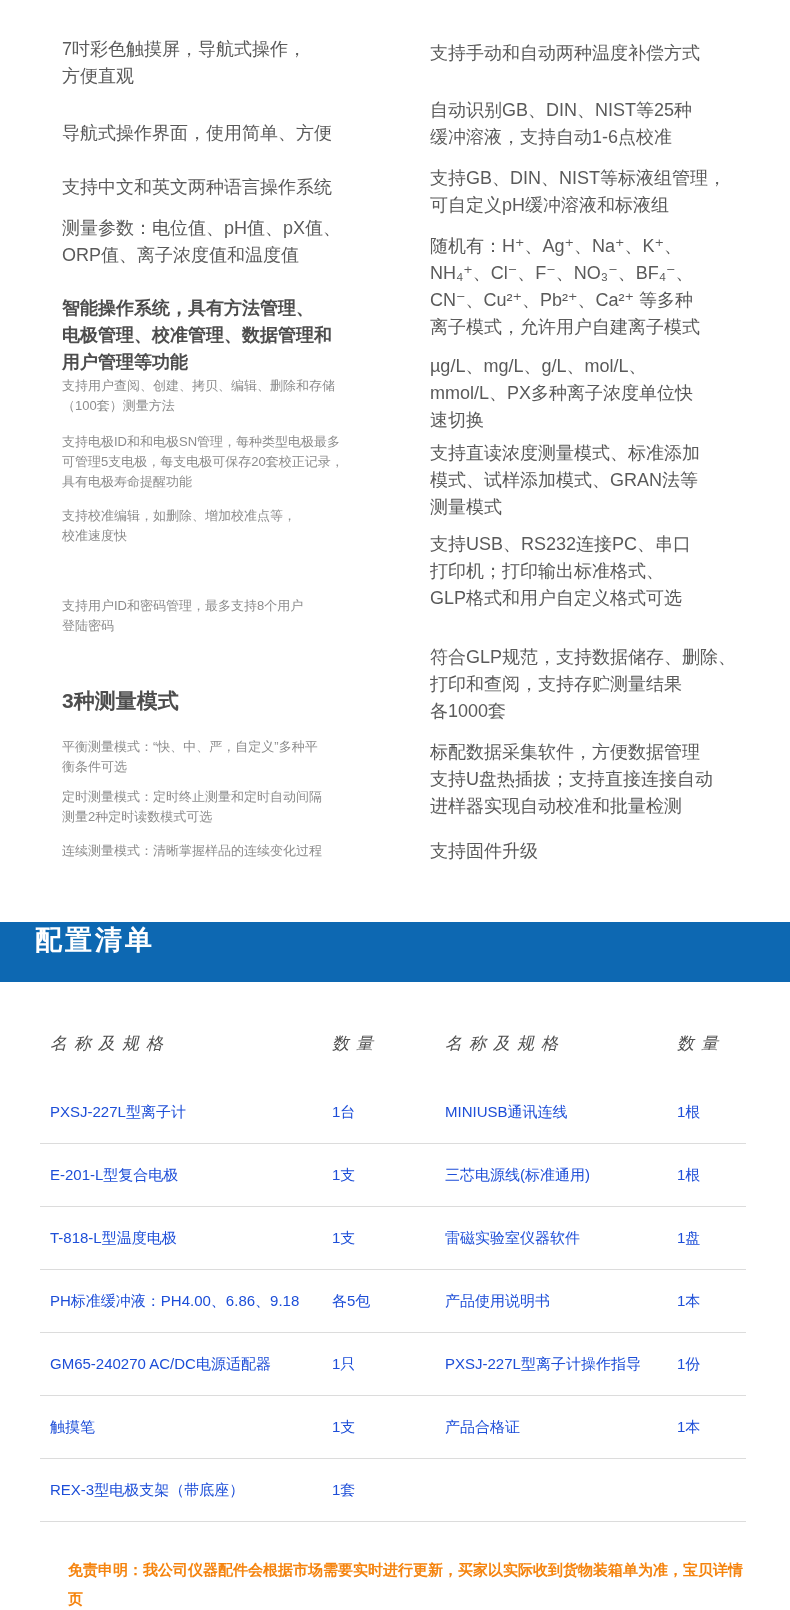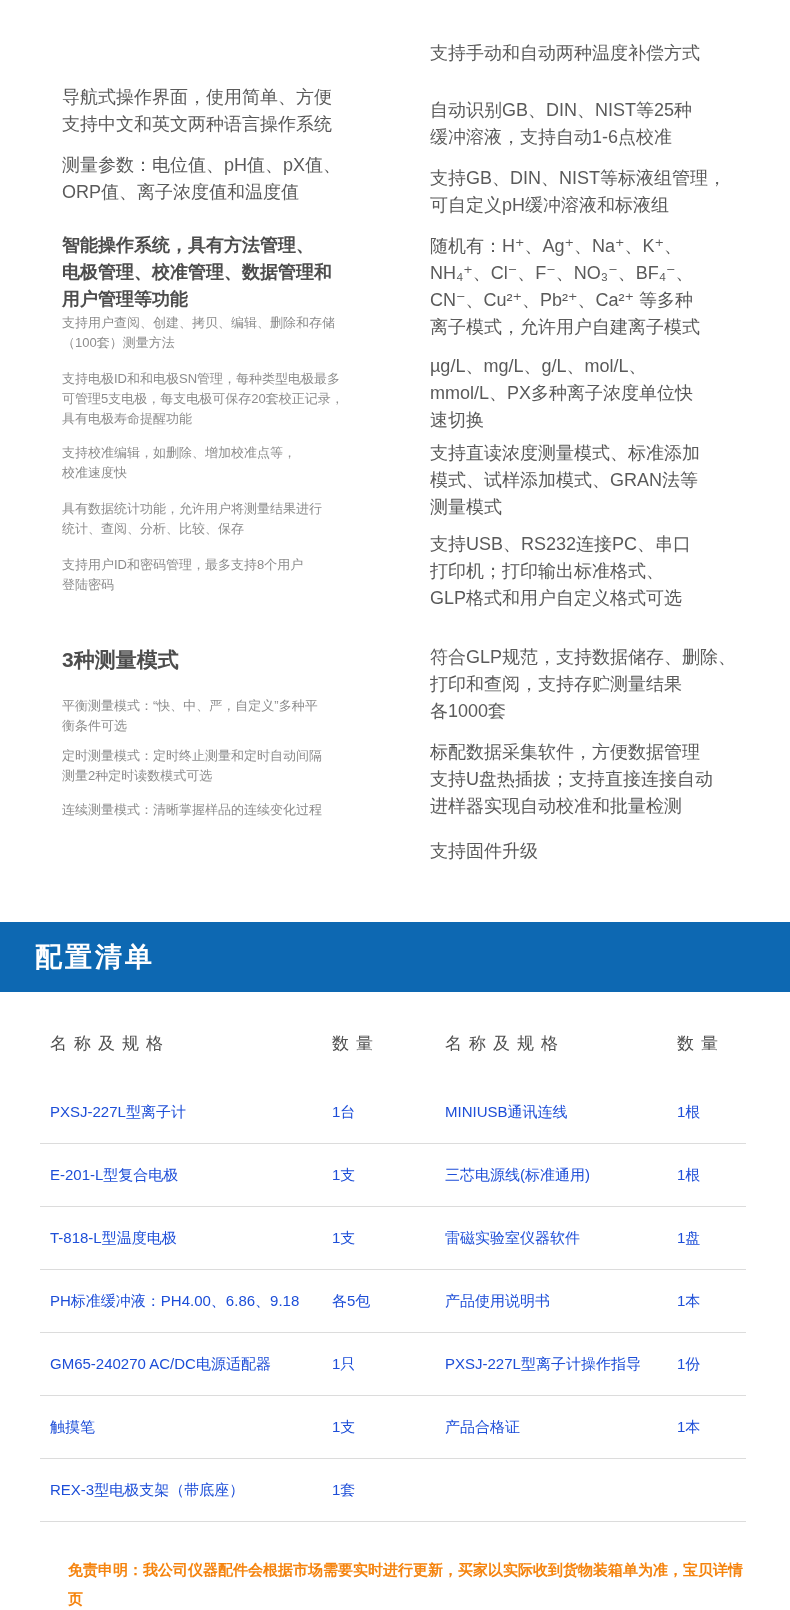--- a/index.html
+++ b/index.html
@@ -15,48 +15,50 @@
   .icon-cell{flex:0 0 32px;width:32px;}
   .diamond{width:11px;height:11px;transform:rotate(45deg);margin:8px 0 0 3px;}
   .diamond.blue{background:#1e73b8;}
   .diamond.orange{background:#f08519;}
   .dot{width:9px;height:9px;border-radius:50%;background:#9f9f9f;margin:6px 0 0 6px;}
   .ft{white-space:pre-line;font-size:18px;line-height:27px;color:#5a5a5a;margin:0;}
   .ft.bold{font-weight:bold;color:#4d4d4d;}
   .ft.big{font-size:21px;line-height:29px;}
   .st{white-space:pre-line;font-size:13px;line-height:20px;color:#8c8c8c;margin:0;}
   
-  .banner{position:absolute;left:0;top:922px;width:790px;height:70px;background:#0d68b2;display:flex;align-items:center;}
+  .banner{position:absolute;left:0;top:922px;width:790px;height:60px;background:#0d68b2;display:flex;}
   .banner-title{color:#ffffff;font-size:27px;font-weight:bold;margin-left:35px;letter-spacing:3px;}
   
   .cfg{position:absolute;left:40px;top:1005px;width:706px;}
   .trow{display:flex;height:62px;align-items:center;border-bottom:1px solid #dcdcdc;}
-  .trow.thead{height:76px;border-bottom:none;}
+  .trow.thead{height:76px;border-bottom:none;font-style:italic;}
   .cell{font-size:15px;color:#1d4ed8;white-space:nowrap;overflow:visible;}
   .c-name-l{width:292px;padding-left:10px;box-sizing:border-box;}
   .c-qty-l{width:113px;}
   .c-name-r{width:232px;}
   .c-qty-r{flex:1;}
   .thead .cell{font-size:17px;color:#4f4f4f;letter-spacing:7px;}
   
   .disclaimer{position:absolute;left:68px;top:1540px;width:680px;font-size:15px;line-height:29px;
     font-weight:bold;color:#f5840f;white-space:pre-line;}
 </style>
 </head>
 <body>
 
 <div class="col col-left">
   <div class="feat">
     <span class="icon-cell"><span class="diamond blue"></span></span>
+    <p class="ft">7吋彩色触摸屏，导航式操作，
+方便直观</p>
   </div>
   <div class="feat" style="margin-top:30px">
     <span class="icon-cell"><span class="diamond blue"></span></span>
     <p class="ft">导航式操作界面，使用简单、方便</p>
   </div>
-  <div class="feat" style="">
+  <div class="feat" style="margin-top:27px">
     <span class="icon-cell"><span class="diamond blue"></span></span>
     <p class="ft">支持中文和英文两种语言操作系统</p>
   </div>
   <div class="feat" style="margin-top:14px">
     <span class="icon-cell"><span class="diamond blue"></span></span>
     <p class="ft">测量参数：电位值、pH值、pX值、
 ORP值、离子浓度值和温度值</p>
   </div>
   <div class="feat" style="margin-top:26px">
     <span class="icon-cell"><span class="diamond orange"></span></span>
@@ -75,22 +77,20 @@
 可管理5支电极，每支电极可保存20套校正记录，
 具有电极寿命提醒功能</p>
   </div>
   <div class="feat" style="margin-top:14px">
     <span class="icon-cell"><span class="dot"></span></span>
     <p class="st">支持校准编辑，如删除、增加校准点等，
 校准速度快</p>
   </div>
   <div class="feat" style="margin-top:16px">
     <span class="icon-cell"><span class="dot"></span></span>
-    <p class="st">具有数据统计功能，允许用户将测量结果进行
-统计、查阅、分析、比较、保存</p>
   </div>
   <div class="feat" style="margin-top:16px">
     <span class="icon-cell"><span class="dot"></span></span>
     <p class="st">支持用户ID和密码管理，最多支持8个用户
 登陆密码</p>
   </div>
   <div class="feat" style="margin-top:50px">
     <span class="icon-cell"><span class="diamond orange"></span></span>
     <p class="ft bold big">3种测量模式</p>
   </div>

